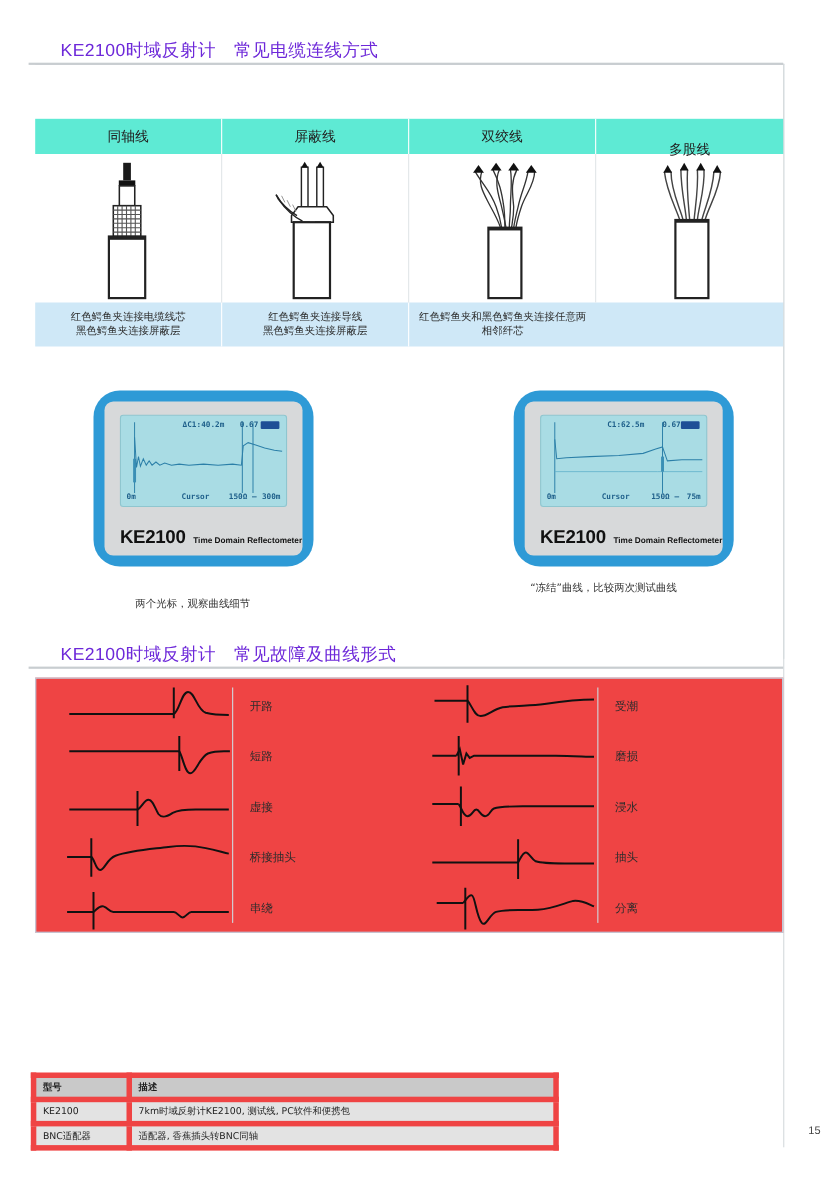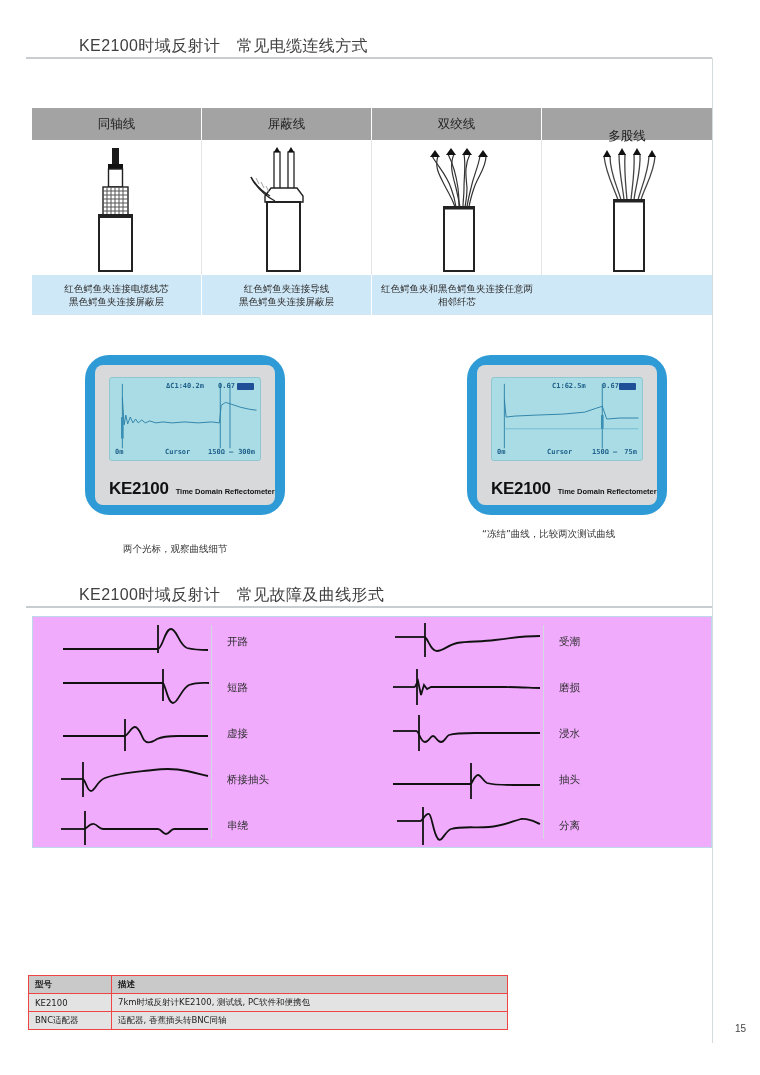--- a/index.html
+++ b/index.html
@@ -7,41 +7,40 @@
     width:760px;height:1075px;position:relative;overflow:hidden;
     font-family:"Liberation Sans","DejaVu Sans",sans-serif;
     color:#222;
   }
   .page{position:absolute;inset:0;background:#fff;}
 
   
   .sec-title{
     position:absolute;
     font-size:16px;
-    color:#404040;
+    color:#6d28d9;
     font-family:"Liberation Sans","DejaVu Sans",sans-serif;
     white-space:nowrap;
     letter-spacing:.4px;
-    margin-left:24px;
   }
   .sec-rule{
     position:absolute;height:1px;background:#bfc4c7;
   }
   .sec-rule.thick{height:2px;background:#c8cdd0;}
 
   
   .outline{
     position:absolute;border:1px solid #d8dde0;background:transparent;
   }
 
   
   .cable-table{position:absolute;left:32px;top:108px;width:680px;}
   .ct-row{display:flex;}
   .ct-head{
-    background:#a3a3a3;height:32px;
+    background:#5eead4;height:32px;
   }
   .ct-head .ct-cell{
     display:flex;align-items:center;justify-content:center;
     font-size:12.5px;color:#222;
     font-family:"DejaVu Sans","Liberation Sans",sans-serif;
     border-right:1px solid #ffffff;
   }
   .ct-head .ct-cell:last-child{border-right:none;margin-top:25px;}
   .ct-art{height:135px;background:#fff;}
   .ct-art .ct-cell{
@@ -89,39 +88,39 @@
     font-family:"Liberation Sans","DejaVu Sans",sans-serif;}
   .dev-brand .b2{font-size:7.5px;font-weight:bold;color:#111;
     font-family:"Liberation Sans","DejaVu Sans",sans-serif;}
   .dev-cap{
     position:absolute;font-size:9.5px;color:#333;white-space:nowrap;
     font-family:"DejaVu Sans","Liberation Sans",sans-serif;
   }
 
   
   .fault-box{position:absolute;left:32px;top:616px;width:680px;height:232px;
-    border:1px solid #bcd9ea;box-sizing:border-box;background:#f0abfc;}
+    border:1px solid #bcd9ea;box-sizing:border-box;background:#ef4444;}
   .fault-col{position:absolute;top:0;width:340px;height:100%;}
   .fault-item{position:absolute;height:46px;width:100%;}
   .fault-sep{position:absolute;top:8px;bottom:8px;width:1px;background:#cfd9df;}
   .fault-label{
     position:absolute;left:186px;top:50%;transform:translateY(-50%);
     font-size:10.5px;color:#2c2c2c;white-space:nowrap;
     font-family:"DejaVu Sans","Liberation Sans",sans-serif;
   }
   .fault-svg{position:absolute;left:12px;top:0;}
 
   
   .spec{
     position:absolute;left:28px;top:975px;width:480px;
     border-collapse:collapse;font-size:8.5px;
     font-family:"DejaVu Sans","Liberation Sans",sans-serif;
   }
   .spec th,.spec td{
-    border:1px solid #ef4444;padding:2.5px 6px;text-align:left;color:#1d1d1d;
+    border:5px solid #ef4444;padding:2.5px 6px;text-align:left;color:#1d1d1d;
   }
   .spec th{background:#c9c9c9;font-weight:bold;}
   .spec td{background:#e3e3e3;}
   .spec .c1{width:70px;}
 
   .pagenum{
     position:absolute;right:14px;top:1023px;font-size:10px;color:#444;
     font-family:"Liberation Sans","DejaVu Sans",sans-serif;
   }
   .edge{position:absolute;width:1px;background:#d5dadd;}

